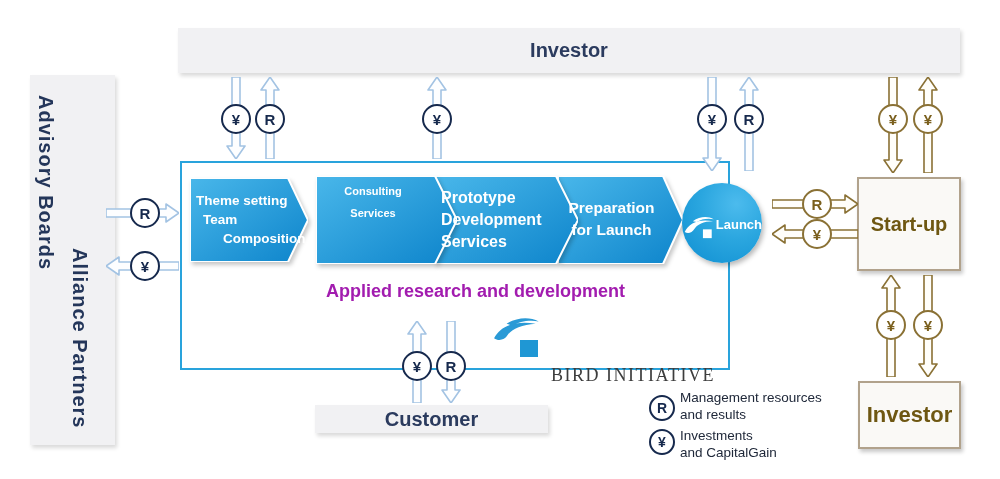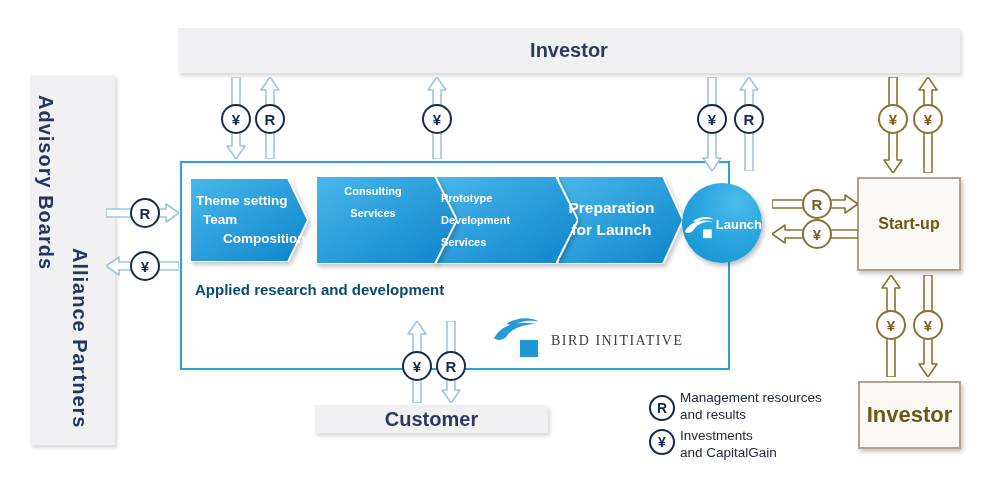--- a/index.html
+++ b/index.html
@@ -20,21 +20,21 @@
   
   .mainbox{
     left:180px;top:161px;width:550px;height:209px;background:#ffffff;
     border:2px solid #29a3dc;box-sizing:border-box;z-index:5;
   }
   .step-svg{z-index:11;filter:drop-shadow(2px 3px 2px rgba(0,0,0,0.22));}
   .step-text{
     z-index:16;color:#ffffff;font-weight:bold;line-height:21px;
   }
   .caption{
-    color:#0c4a6e;font-weight:bold;font-size:15px;text-align:left;z-index:6;
+    color:#a21caf;font-weight:bold;font-size:18px;text-align:right;z-index:6;
   }
   .launch-circle{
     left:682px;top:183px;width:80px;height:80px;border-radius:50%;z-index:15;
     background:radial-gradient(circle at 68% 26%, #4cbbed 0%, #2aa6df 45%, #0f8ed1 100%);
     box-shadow:2px 3px 5px rgba(0,0,0,0.28);
     display:flex;flex-direction:row;align-items:center;
   }
   .launch-label{color:#fff;font-weight:bold;font-size:13px;margin-top:2px;}
   
   .arrow{z-index:20;}
@@ -57,22 +57,22 @@
   }
   
   .legend-badge{
     width:26px;height:26px;border-radius:50%;border:2px solid #16294d;background:#fff;
     box-sizing:border-box;color:#16294d;font-weight:bold;font-size:14px;
     display:flex;align-items:center;justify-content:center;z-index:21;
   }
   .legend-text{font-size:13.5px;line-height:17px;color:#20293a;z-index:21;}
   
   .brand-text{
-    font-family:"Liberation Serif", serif;font-size:14px;color:#3d3d3d;
-    letter-spacing:1.5px;z-index:6;white-space:nowrap;
+    font-family:"Liberation Serif", serif;font-size:18px;color:#3d3d3d;
+    letter-spacing:1.5px;z-index:6;white-space:nowrap;margin-top:32px;
   }
 </style>
 </head>
 <body>
 
 <div id="stage">
 
   <div class="abs graybar" style="left:178px;top:28px;width:782px;height:45px;font-size:20px;">
     <span>Investor</span>
   </div>
@@ -114,21 +114,21 @@
 
   <svg class="abs arrow step-svg" style="left:435px;top:176px;z-index:12;" width="143" height="88" viewBox="0 0 143 88">
     <defs>
         <linearGradient id="g3" x1="0" y1="0" x2="1" y2="1">
       <stop offset="0" stop-color="#49b7ea"></stop>
           <stop offset="1" stop-color="#0d84cb"></stop>
         </linearGradient>
       </defs>
     <polygon points="0,0 121,0 143,44 121,88 0,88" fill="url(#g3)" stroke="#ffffff" stroke-width="2"></polygon>
   </svg>
-  <div class="abs step-text" style="left:441px;top:187px;font-size:11px;line-height:22px;">
+  <div class="abs step-text" style="left:441px;top:187px;font-size:16px;line-height:22px;">
     <div>Prototype</div>
     <div>Development</div>
     <div>Services</div>
   </div>
 
   <svg class="abs arrow step-svg" style="left:558px;top:176px;z-index:11;" width="125" height="88" viewBox="0 0 125 88">
     <defs>
         <linearGradient id="g4" x1="0" y1="0" x2="1" y2="1">
       <stop offset="0" stop-color="#49b7ea"></stop>
           <stop offset="1" stop-color="#0d84cb"></stop>
@@ -155,21 +155,21 @@
     <path d="M2 20 C8 8 22 3 42 6 C29 7 19 11 15 17 C12 22 6 23 2 20 Z" fill="#2a9ad6"></path>
     <path d="M14 6 C24 0 36 -1 45 4 C36 2 26 4 20 8 Z" fill="#2a9ad6"></path>
   </svg>
   <div class="abs" style="left:520px;top:340px;width:18px;height:17px;background:#1f97d4;z-index:6;"></div>
   <div class="abs brand-text" style="left:551px;top:333px;">BIRD INITIATIVE</div>
 
   <div class="abs graybar" style="left:315px;top:405px;width:233px;height:28px;font-size:20px;">
     <span>Customer</span>
   </div>
 
-  <div class="abs goldbox" style="left:857px;top:177px;width:104px;height:94px;font-size:16px;">
+  <div class="abs goldbox" style="left:857px;top:177px;width:104px;height:94px;font-size:20px;">
     <span>Start-up</span>
   </div>
   <div class="abs goldbox" style="left:858px;top:381px;width:103px;height:68px;font-size:22px;">
     <span>Investor</span>
   </div>
 
   <svg class="abs arrow blue-arrow" style="left:226px;top:77px;" width="20" height="82" viewBox="0 0 20 82">
     <polygon points="6,0 6,69 1,69 10,82 19,69 14,69 14,0"></polygon>
     </svg>
   <svg class="abs arrow blue-arrow" style="left:260px;top:77px;" width="20" height="82" viewBox="0 0 20 82">

